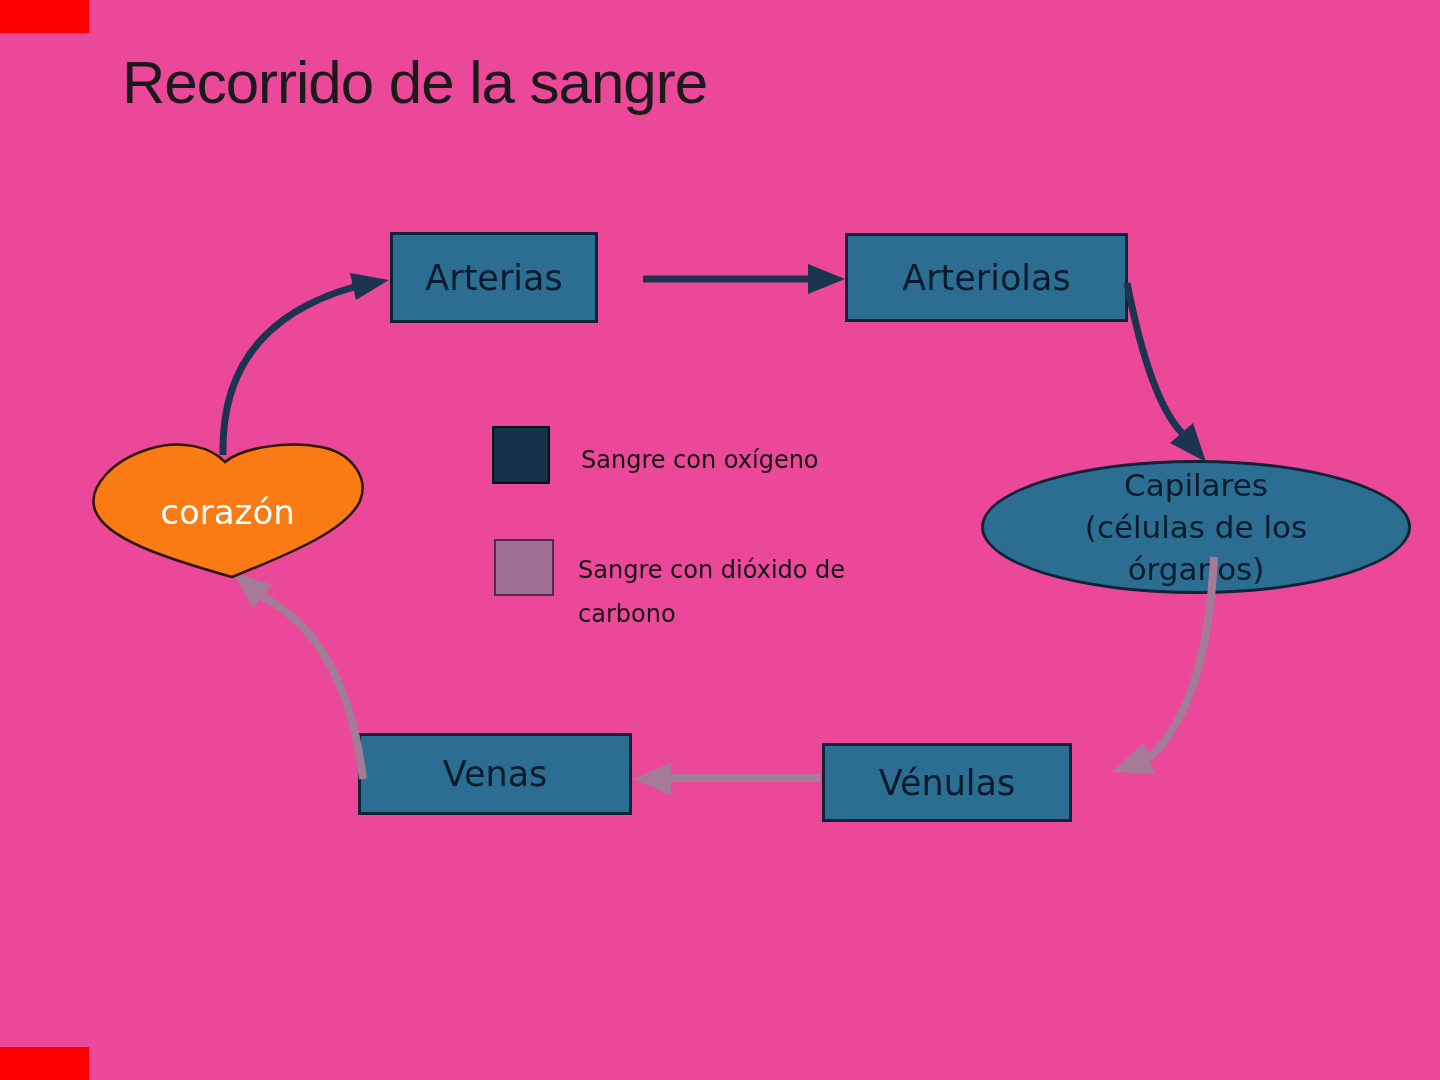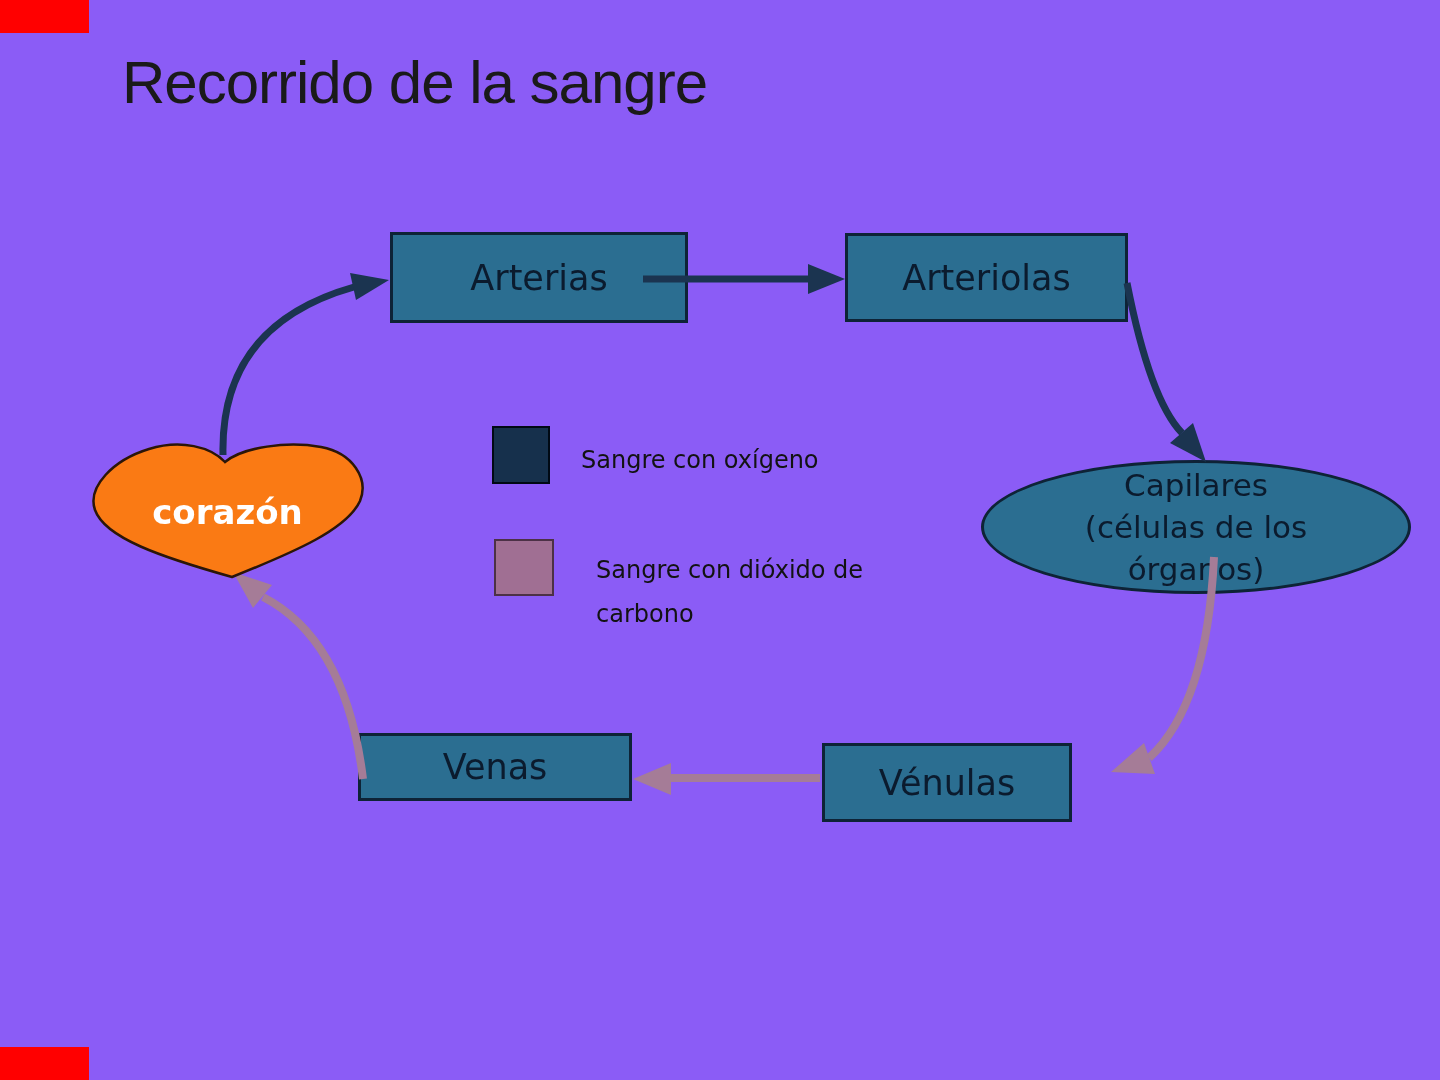--- a/index.html
+++ b/index.html
@@ -1,66 +1,66 @@
 <!DOCTYPE html>
 <html><head>
 <meta charset="utf-8">
 <style>
   html,body{margin:0;padding:0;background:#ffffff;}
   .stage{
-    position:relative;width:1440px;height:1080px;background:#8b5cf6;
+    position:relative;width:1440px;height:1080px;background:#ec4899;
     overflow:hidden;font-family:"DejaVu Sans",sans-serif;
   }
   
   .corner{position:absolute;left:0;width:89px;height:33px;background:#ff0000;}
   .corner.tl{top:0;}
   .corner.bl{bottom:0;}
 
   .title{
     position:absolute;left:122px;top:48px;margin:0;
     font-family:"Liberation Sans",sans-serif;font-weight:400;
     font-size:60px;letter-spacing:-1px;color:#1a1a1a;white-space:nowrap;
   }
 
   
   .node{
     position:absolute;background:#2b6e91;border:3px solid #0e2336;
     box-sizing:border-box;display:flex;align-items:center;justify-content:center;
     color:#0b1b2e;font-size:35px;z-index:1;
   }
   .node span{white-space:nowrap;}
-  .node.arterias  {left:390px; top:232px; width:298px; height:91px;}
+  .node.arterias  {left:390px; top:232px; width:208px; height:91px;}
   .node.arteriolas{left:845px; top:233px; width:283px; height:89px;}
-  .node.venas     {left:358px; top:733px; width:274px; height:68px;align-items:center;}
+  .node.venas     {left:358px; top:733px; width:274px; height:82px;align-items:center;}
   .node.venulas   {left:822px; top:743px; width:250px; height:79px;}
 
   .node.capilares{
     left:981px; top:460px; width:430px; height:134px;
     border-radius:50%;flex-direction:column;
     font-size:31px;line-height:42px;
   }
 
   
   svg.arrows{position:absolute;left:0;top:0;z-index:2;pointer-events:none;}
 
   
-  .heart{position:absolute;left:85px;top:440px;width:285px;height:140px;z-index:3;font-weight:bold;}
+  .heart{position:absolute;left:85px;top:440px;width:285px;height:140px;z-index:3;}
   .heart svg{position:absolute;left:0;top:0;}
   .heart .label{
     position:absolute;left:0;top:52px;width:100%;text-align:center;
     color:#ffffff;font-size:34px;
   }
 
   
   .swatch{position:absolute;box-sizing:border-box;z-index:1;}
   .swatch.oxy{left:492px;top:426px;width:58px;height:58px;background:#16304c;border:2px solid #000914;}
   .swatch.co2{left:494px;top:539px;width:60px;height:57px;background:#a06f93;border:2px solid #4c3146;}
   .legend-label{position:absolute;color:#121212;font-size:24px;z-index:1;}
   .legend-label.oxy{left:581px;top:446px;white-space:nowrap;}
-  .legend-label.co2{left:596px;top:548px;width:345px;line-height:44px;}
+  .legend-label.co2{left:578px;top:548px;width:345px;line-height:44px;}
 </style>
 </head>
 <body>
 
 <div class="stage">
 
   <div class="corner tl"></div>
   <div class="corner bl"></div>
 
   <h1 class="title">Recorrido de la sangre</h1>

